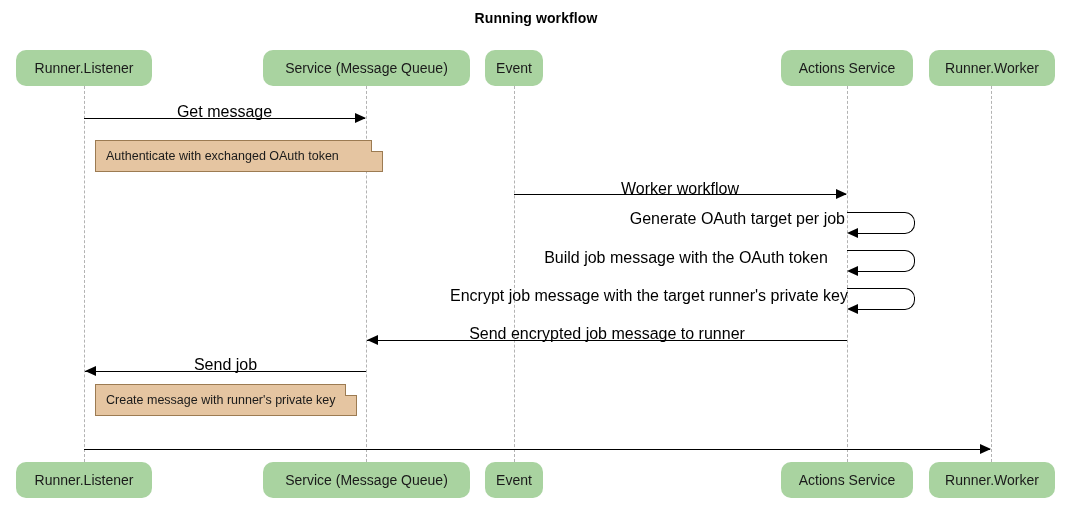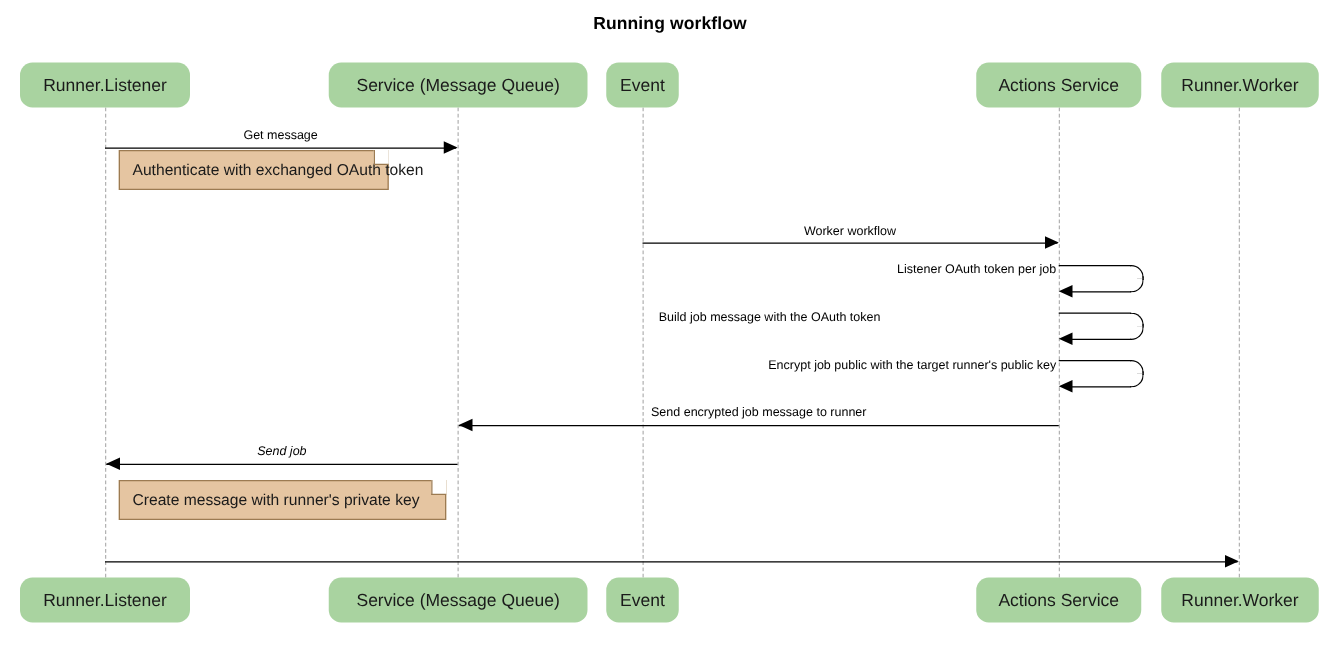--- a/index.html
+++ b/index.html
@@ -61,21 +61,21 @@
     border-bottom: 5px solid transparent;
   }
   .arrow-head.right {
     border-left: 11px solid #000000;
   }
   .arrow-head.left {
     border-right: 11px solid #000000;
   }
   .msg-label {
     position: absolute;
-    font-size: 10px;
+    font-size: 16px;
     color: #000000;
     white-space: nowrap;
     text-align: center;
   }
   .self-loop {
     position: absolute;
   }
   .self-loop .seg-top,
   .self-loop .seg-bottom {
     position: absolute;
@@ -149,54 +149,54 @@
   <div class="msg-label" style="left:514px; top:180px; width:332px;">Worker workflow</div>
 
   <div class="self-loop" style="left:847px; top:212px;">
     <div class="seg-top" style="left:0; top:0; width:58px;"></div>
     <div class="cap-tr" style="left:57px; top:0; width:10px; height:10px; border-left:none; border-bottom:none; border-top:1.6px solid #000; border-right:1.6px solid #000; border-top-right-radius:10px;"></div>
     <div class="seg-right" style="left:67px; top:9px; height:3px;"></div>
     <div class="cap-br" style="left:57px; top:11px; width:10px; height:10px; border-left:none; border-top:none; border-bottom:1.6px solid #000; border-right:1.6px solid #000; border-bottom-right-radius:10px;"></div>
     <div class="seg-bottom" style="left:10px; top:21px; width:48px;"></div>
     <div class="arrow-head left" style="left:0; top:16px;"></div>
   </div>
-  <div class="msg-label" style="left:527px; top:210px; width:318px; text-align:right;">Listener OAuth token per job</div>
+  <div class="msg-label" style="left:527px; top:210px; width:318px; text-align:right;">Generate OAuth target per job</div>
 
   <div class="self-loop" style="left:847px; top:250px;">
     <div class="seg-top" style="left:0; top:0; width:58px;"></div>
     <div class="cap-tr" style="left:57px; top:0; width:10px; height:10px; border-left:none; border-bottom:none; border-top:1.6px solid #000; border-right:1.6px solid #000; border-top-right-radius:10px;"></div>
     <div class="seg-right" style="left:67px; top:9px; height:3px;"></div>
     <div class="cap-br" style="left:57px; top:11px; width:10px; height:10px; border-left:none; border-top:none; border-bottom:1.6px solid #000; border-right:1.6px solid #000; border-bottom-right-radius:10px;"></div>
     <div class="seg-bottom" style="left:10px; top:21px; width:48px;"></div>
     <div class="arrow-head left" style="left:0; top:16px;"></div>
   </div>
-  <div class="msg-label" style="left:527px; top:249px; width:318px; text-align:left;">Build job message with the OAuth token</div>
+  <div class="msg-label" style="left:527px; top:249px; width:318px; text-align:center;">Build job message with the OAuth token</div>
 
   <div class="self-loop" style="left:847px; top:288px;">
     <div class="seg-top" style="left:0; top:0; width:58px;"></div>
     <div class="cap-tr" style="left:57px; top:0; width:10px; height:10px; border-left:none; border-bottom:none; border-top:1.6px solid #000; border-right:1.6px solid #000; border-top-right-radius:10px;"></div>
     <div class="seg-right" style="left:67px; top:9px; height:3px;"></div>
     <div class="cap-br" style="left:57px; top:11px; width:10px; height:10px; border-left:none; border-top:none; border-bottom:1.6px solid #000; border-right:1.6px solid #000; border-bottom-right-radius:10px;"></div>
     <div class="seg-bottom" style="left:10px; top:21px; width:48px;"></div>
     <div class="arrow-head left" style="left:0; top:16px;"></div>
   </div>
-  <div class="msg-label" style="left:450px; top:287px; width:395px; text-align:right;">Encrypt job public with the target runner's public key</div>
+  <div class="msg-label" style="left:450px; top:287px; width:395px; text-align:right;">Encrypt job message with the target runner's private key</div>
 
   <div class="msg-line" style="left:367px; top:340px; width:480px;"></div>
   <div class="arrow-head left" style="left:367px; top:335px;"></div>
   <div class="msg-label" style="left:367px; top:325px; width:480px;text-align:center;">Send encrypted job message to runner</div>
 
   <div class="msg-line" style="left:85px; top:371px; width:281px;"></div>
   <div class="arrow-head left" style="left:85px; top:366px;"></div>
-  <div class="msg-label" style="left:85px; top:356px; width:281px;font-style:italic;">Send job</div>
+  <div class="msg-label" style="left:85px; top:356px; width:281px;">Send job</div>
 
   <div class="msg-line" style="left:84px; top:449px; width:906px;"></div>
   <div class="arrow-head right" style="left:980px; top:444px;"></div>
 
-  <div class="note" style="left:95px; top:120px; width:216px; height:32px;">
+  <div class="note" style="left:95px; top:140px; width:288px; height:32px;">
     <span>Authenticate with exchanged OAuth token</span>
     <span class="fold"></span>
   </div>
 
   <div class="note" style="left:95px; top:384px; width:262px; height:32px;">
     <span>Create message with runner's private key</span>
     <span class="fold"></span>
   </div>
 
 </div>

